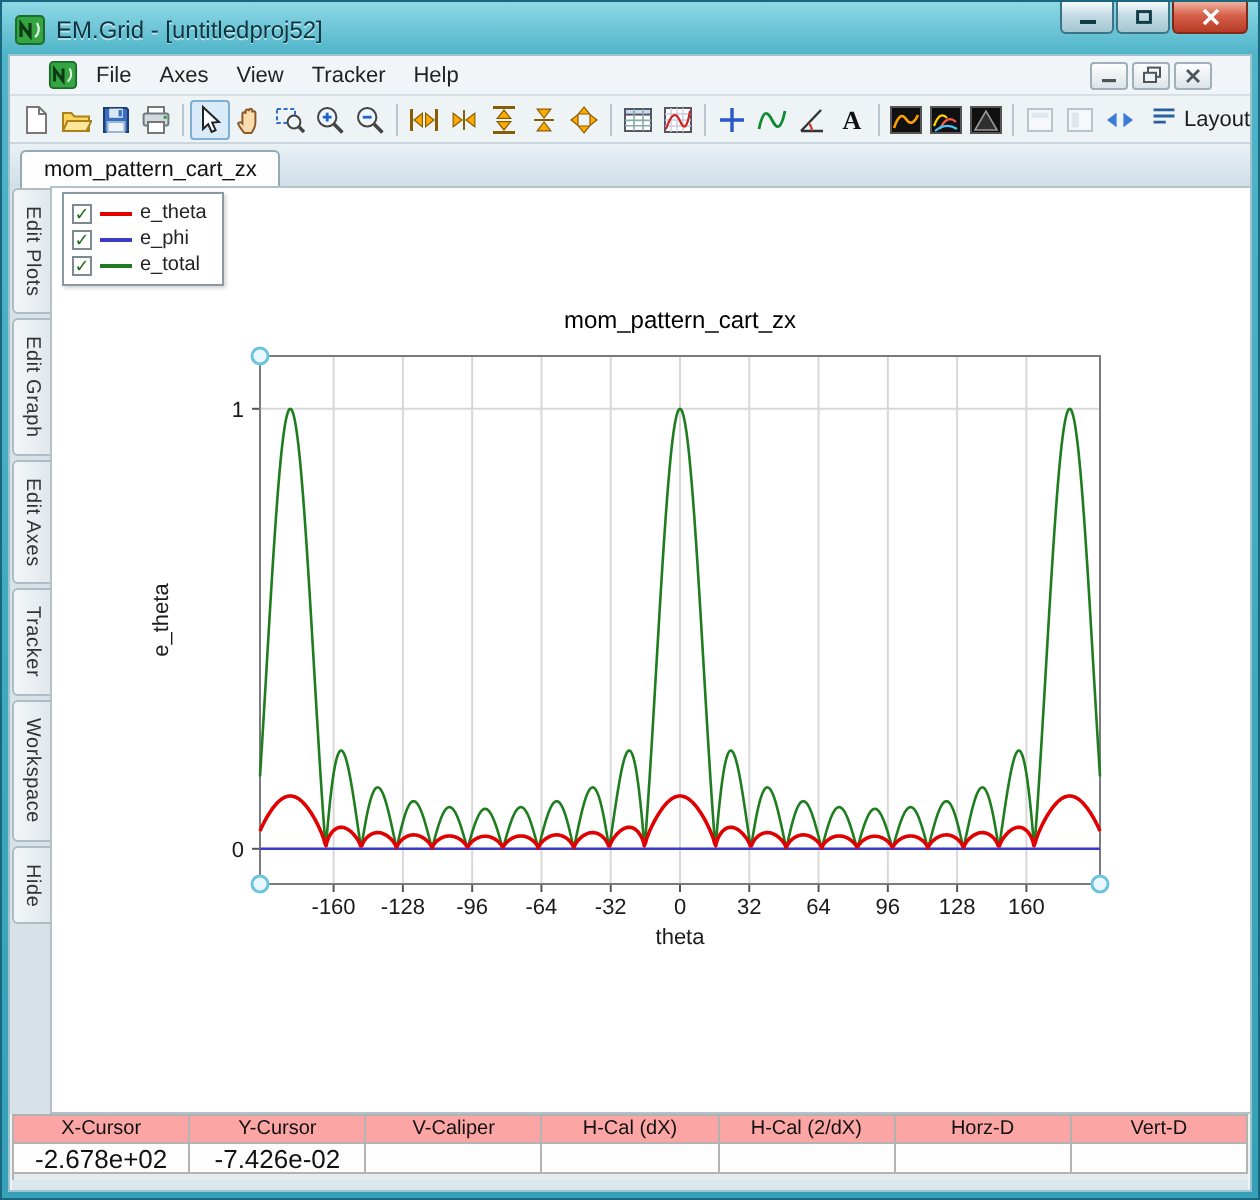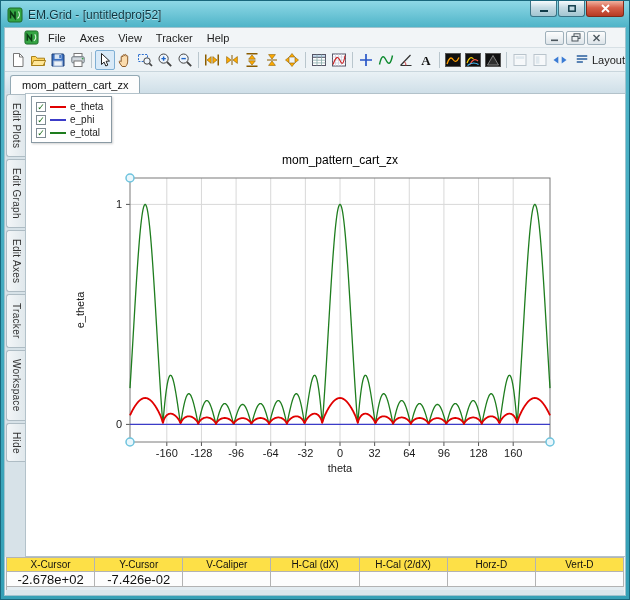--- a/index.html
+++ b/index.html
@@ -48,21 +48,21 @@
   .legend{position:absolute;left:5px;top:2px;background:#fff;border:1px solid #8a9aa4;box-shadow:1px 1px 2px rgba(0,0,0,.18);
           padding:3px 8px 3px 4px;z-index:2}
   .leg-row{display:flex;align-items:center;gap:4px;height:13px}
   .leg-chk{width:10px;height:10px;border:1px solid #7d8a92;background:#fff;font-size:9px;line-height:8px;color:#1c6e1c;
            display:flex;align-items:center;justify-content:center}
   .leg-line{width:16px;height:0;border-top:2px solid #000}
   .leg-label{font-size:10px;color:#222}
   
   .statusbar{height:33px;background:#e3ecf1;display:grid;grid-template-columns:repeat(7,1fr);grid-auto-rows:15px;
              border-left:1px solid #b3b3b3;margin:0 1px}
-  .st-h{font-size:10px;color:#111;display:flex;align-items:center;justify-content:center;background:#fde047;
+  .st-h{font-size:10px;color:#111;display:flex;align-items:center;justify-content:center;background:#fca5a5;
         border:1px solid #b3b3b3;border-left:none}
   .st-v{font-size:13px;color:#111;display:flex;align-items:center;justify-content:center;background:#fdfdfd;
         border:1px solid #b3b3b3;border-left:none;border-top:none}
   .bottom-strip{height:5px;background:#d9e6ec;margin:0 1px}
   .inner{flex:1;margin:0 3px 3px 3px;background:#eef3f6;border:1px solid #9fc3ce;display:flex;flex-direction:column;overflow:hidden}
 </style>
 </head>
 <body>
 
 <div class="window">

